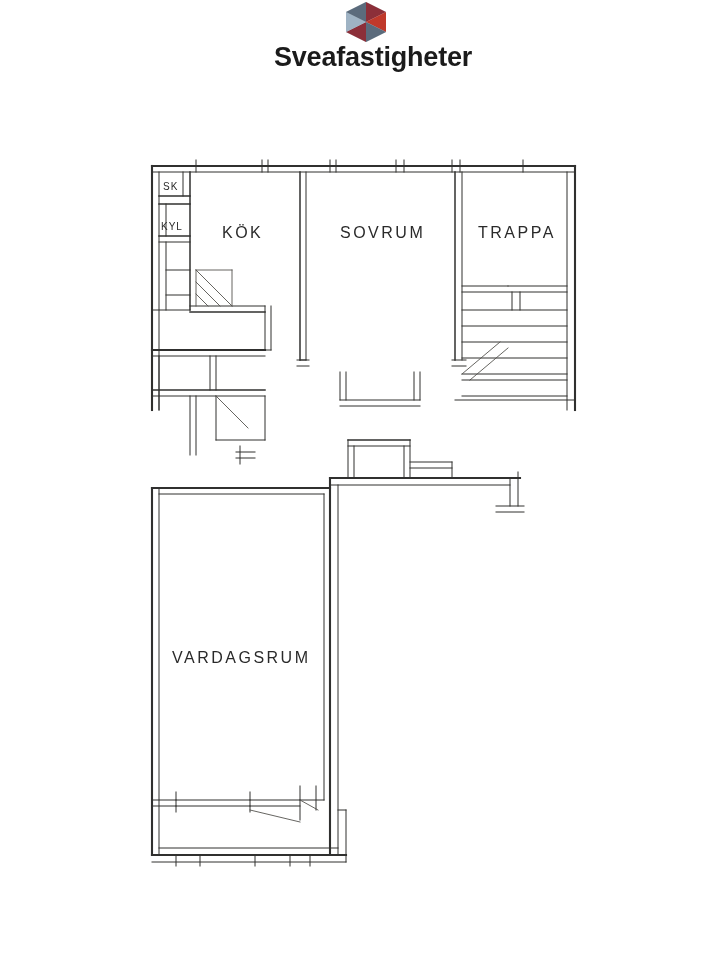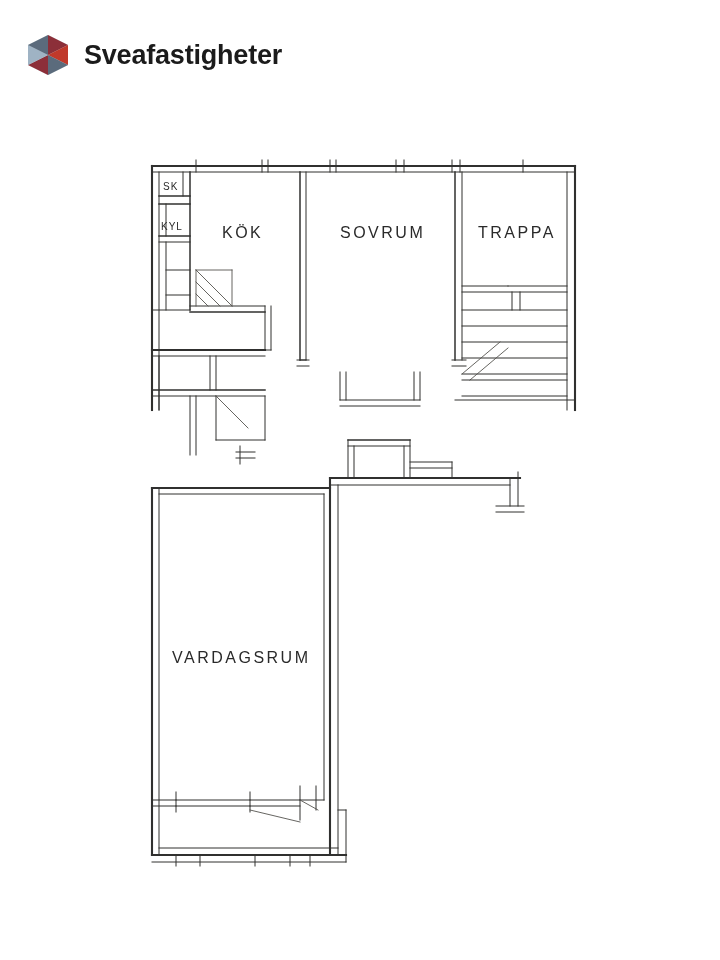--- a/index.html
+++ b/index.html
@@ -19,20 +19,21 @@
   .header {
     position: absolute;
     left: 0;
     top: 0;
     width: 720px;
     height: 110px;
     display: flex;
     align-items: center;
     padding-left: 26px;
     box-sizing: border-box;
+    flex-direction: column;
   }
   .logo-mark {
     width: 44px;
     height: 44px;
     position: relative;
     flex: 0 0 auto;
     margin-right: 14px;
   }
   .logo-mark svg { display: block; }
   .brand-name {

